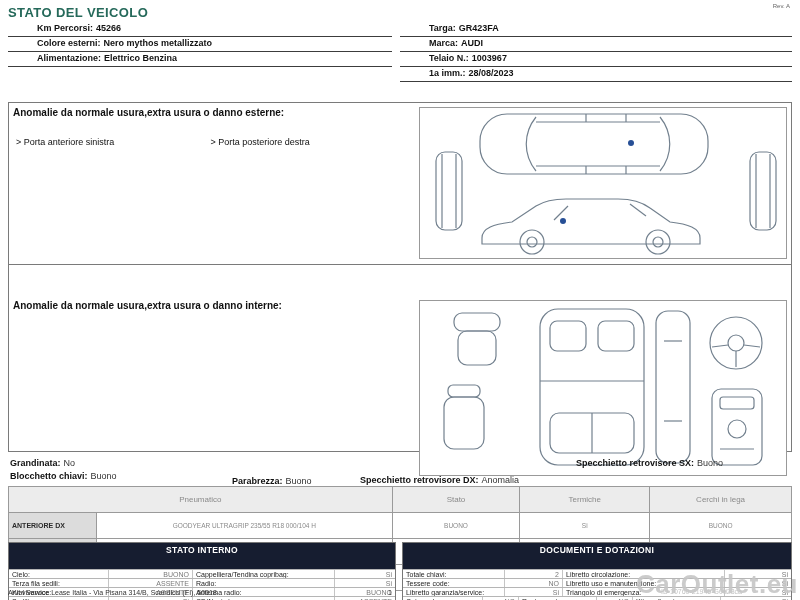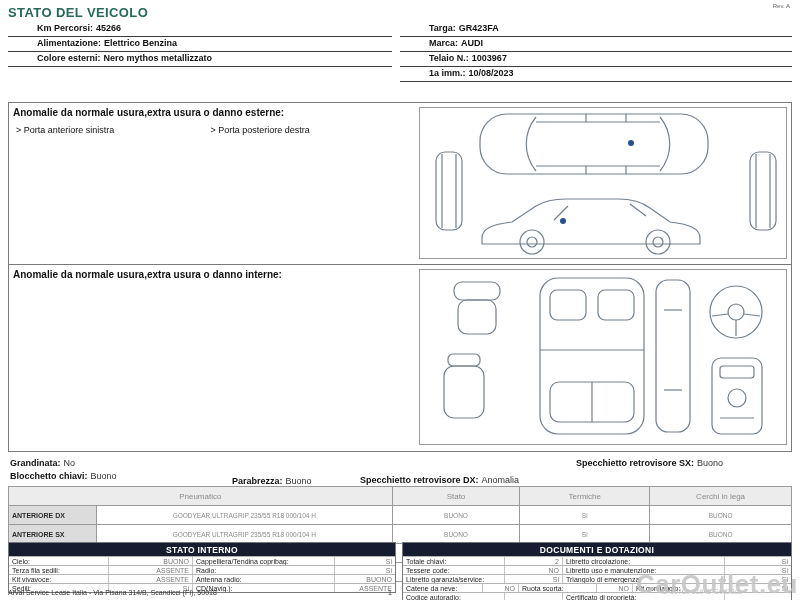--- a/index.html
+++ b/index.html
@@ -12,45 +12,45 @@
   .rev { position:absolute; right:10px; top:3px; font-size:6px; color:#666; }
 
   .col-left  { position:absolute; left:8px;   top:22px; width:384px; }
   .col-right { position:absolute; left:400px; top:22px; width:392px; }
   .frow { border-bottom:1px solid #3c3c3c; font-size:9px; font-weight:bold; padding:1px 1px 2px 1px; min-height:13px; line-height:11px; }
   .frow .lab { margin-right:3px;padding-left:28px; }
 
   .boxes { position:absolute; left:8px; top:102px; width:784px; height:350px; border:1px solid #7a7a7a; background:#fff; }
   .sec { position:relative; }
   .sec-ext { height:162px; border-bottom:1px solid #7a7a7a; }
-  .sec-int { height:186px; }
+  .sec-int { height:186px;margin-top:31px; }
   .sec-title { font-size:10px; font-weight:bold; padding:4px 0 0 4px; }
   .items { font-size:9px; padding:7px 0 0 7px; }
-  .items .it { display:inline-block; }
+  .items .it { display:inline-block;margin-top:12px; }
   .items .it1 { width:192px; }
   .diagram { position:absolute; top:4px; right:4px; border:1px solid #999; background:#fff; }
   .diagram.ext { width:368px; height:152px; }
   .diagram.int { width:368px; height:176px; }
   .dot { position:absolute; width:6px; height:6px; border-radius:50%; background:#274f96; }
 
   .summary { position:absolute; left:8px; top:456px; width:784px; height:27px; font-size:9px; }
   .sumitem { position:absolute; white-space:nowrap; font-weight:bold; }
   .sumitem .val { font-weight:normal; color:#333; margin-left:3px; }
 
   table.tyres { position:absolute; left:8px; top:486px; width:784px; border-collapse:collapse; background:#fff; }
-  table.tyres th, table.tyres td { border:1px solid #9a9a9a; height:19px; padding:0 3px; overflow:hidden; white-space:nowrap; }
+  table.tyres th, table.tyres td { border:1px solid #9a9a9a; height:26px; padding:0 3px; overflow:hidden; white-space:nowrap; }
   table.tyres th { background:#ececec; color:#8a8a8a; font-size:8px; font-weight:normal; }
   td.pos  { background:#dcdcdc; font-size:7px; font-weight:bold; color:#2b2b2b; }
   td.desc { font-size:6.5px; color:#8a8a8a; text-align:center; }
   td.val  { font-size:6.5px; color:#8a8a8a; text-align:center; }
 
   .btable { position:absolute; top:542px; border:1px solid #777; background:#fff; }
   .btable.left  { left:8px;   width:388px; }
   .btable.right { left:402px; width:390px; }
-  .bhead { background:#161d30; color:#fff; font-weight:bold; font-size:8.5px; text-align:center; padding:2px 0 1px; letter-spacing:.3px; }
+  .bhead { background:#161d30; color:#fff; font-weight:bold; font-size:8.5px; text-align:center; padding:2px 0 14px; letter-spacing:.3px; }
   .brow { display:flex; border-top:1px solid #b5b5b5; height:9px; line-height:9px; }
   .brow span { display:block; overflow:hidden; white-space:nowrap; }
   .bl { font-size:7px; color:#222; padding-left:3px; border-right:1px solid #c5c5c5; }
   .bv { font-size:7px; color:#7a7a7a; text-align:right; padding:0 3px; border-right:1px solid #c5c5c5; }
   .brow span:last-child { border-right:none; }
 
   .footer-company { position:absolute; left:8px; bottom:4px; font-size:7px; color:#333; }
   .footer-page { position:absolute; left:388px; bottom:4px; font-size:7px; color:#333; }
   .doc-code { position:absolute; right:58px; bottom:5px; font-size:7px; color:#c2c2c2; z-index:5; }
   .watermark { position:absolute; right:2px; bottom:0; font-size:26px; font-weight:bold; color:#c6c6c6; letter-spacing:.5px; opacity:.9; z-index:6; }
@@ -61,39 +61,39 @@
 <body>
 
 <div class="title">STATO DEL VEICOLO</div>
 <div class="rev">Rev. A</div>
 
 <div class="col-left">
   <div class="frow">
     <span class="lab">Km Percorsi:</span><span>45266</span>
   </div>
   <div class="frow">
+    <span class="lab">Colore esterni:</span><span>Nero mythos metallizzato</span>
+  </div>
+  <div class="frow">
     <span class="lab">Alimentazione:</span><span>Elettrico Benzina</span>
   </div>
-  <div class="frow">
-    <span class="lab">Colore esterni:</span><span>Nero mythos metallizzato</span>
-  </div>
 </div>
 
 <div class="col-right">
   <div class="frow">
     <span class="lab">Targa:</span><span>GR423FA</span>
   </div>
   <div class="frow">
     <span class="lab">Marca:</span><span>AUDI</span>
   </div>
   <div class="frow">
     <span class="lab">Telaio N.:</span><span>1003967</span>
   </div>
   <div class="frow">
-    <span class="lab">1a imm.:</span><span>10/08/2023</span>
+    <span class="lab">1a imm.:</span><span>28/08/2023</span>
   </div>
 </div>
 
 <div class="boxes">
   <div class="sec sec-ext">
     <div class="sec-title">Anomalie da normale usura,extra usura o danno esterne:</div>
     <div class="items">
       <span class="it it1">&gt; Porta anteriore sinistra</span>
       <span class="it">&gt; Porta posteriore destra</span>
     </div>

